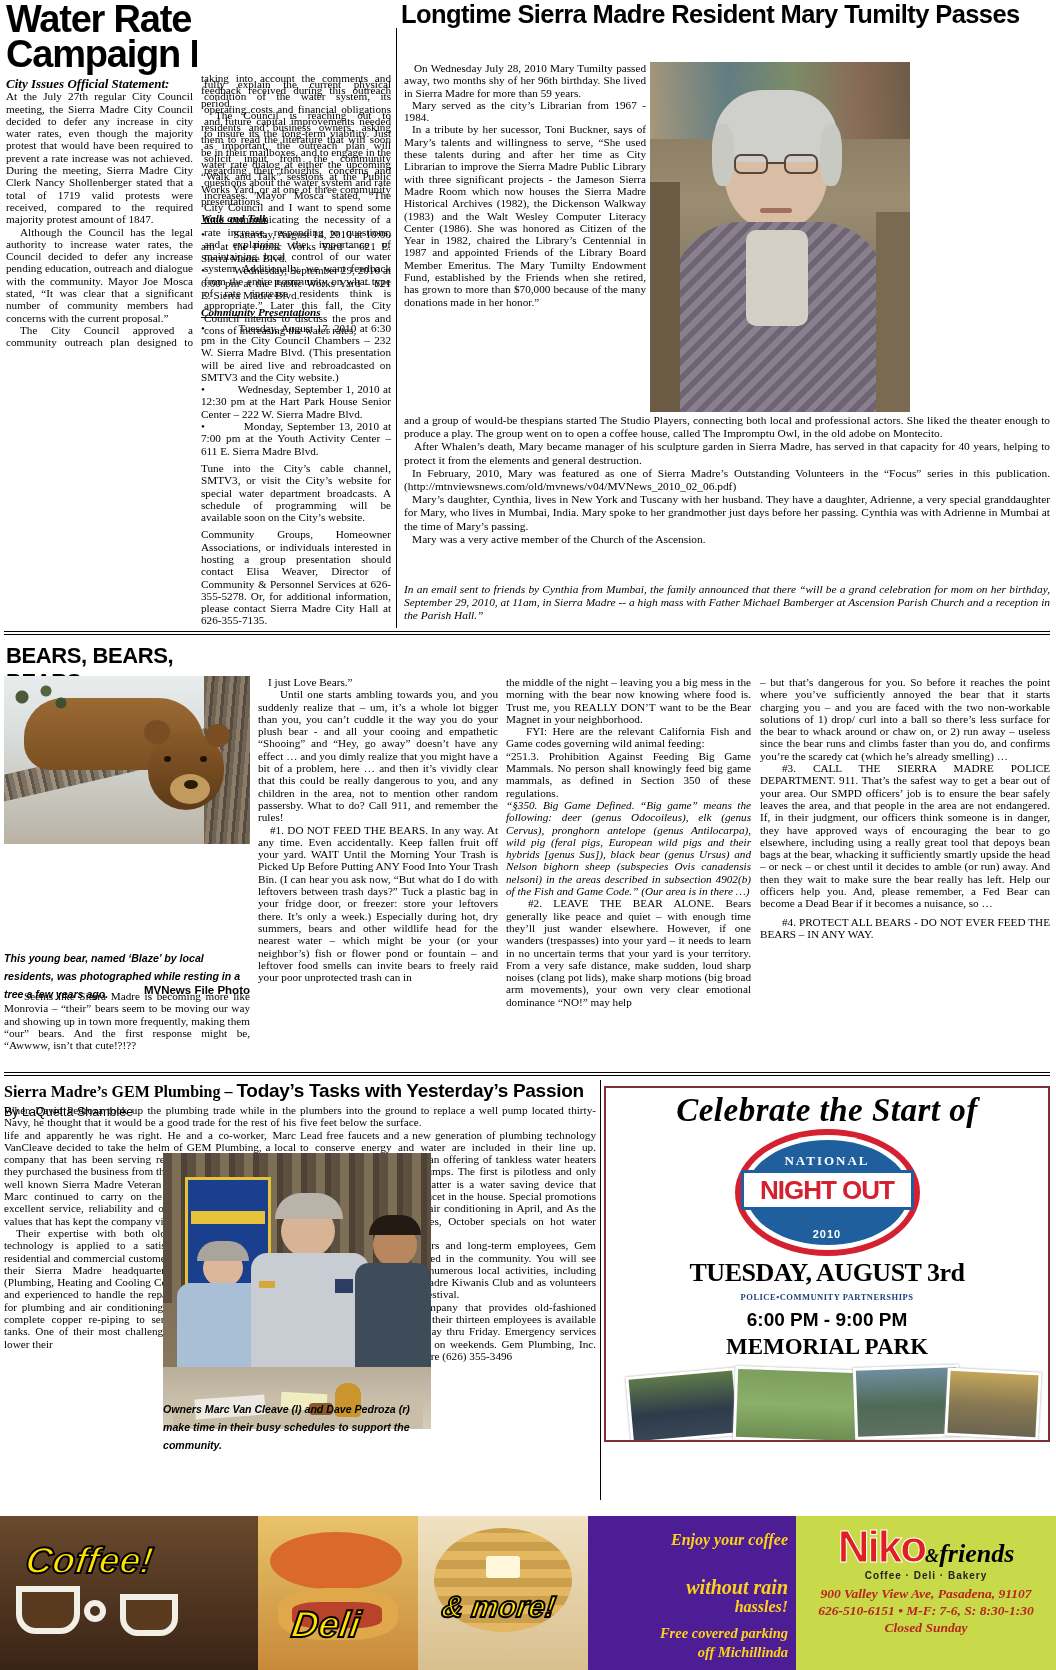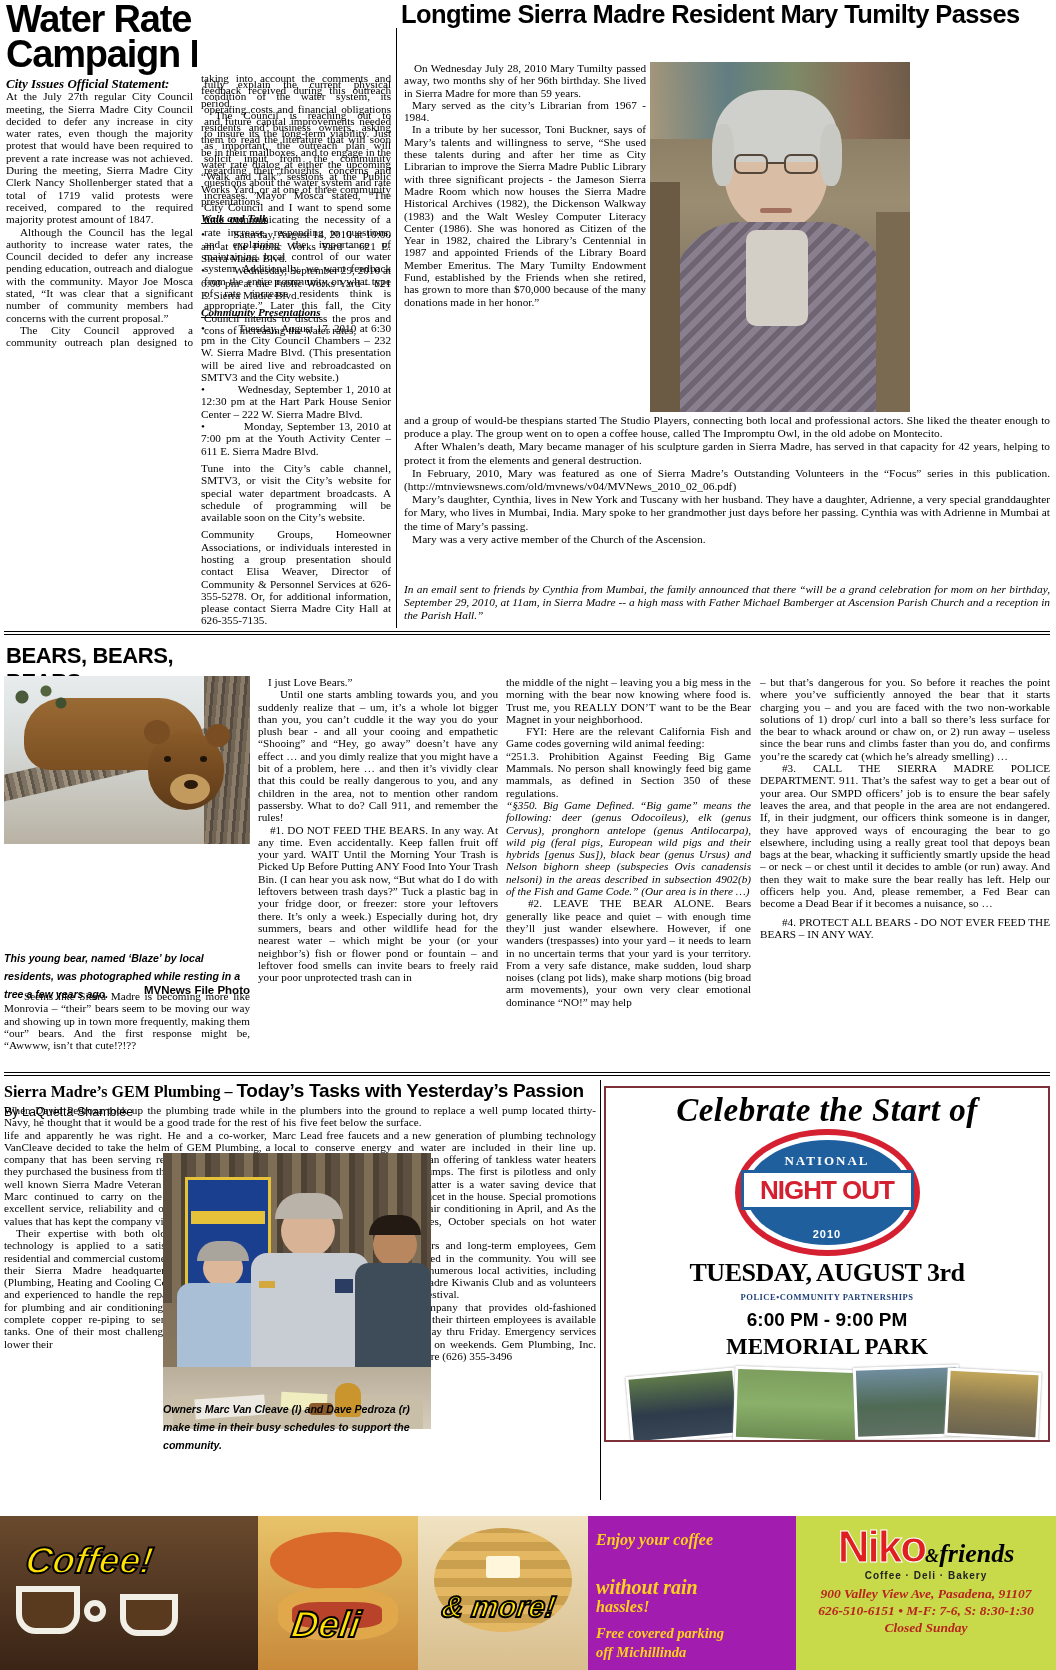--- a/index.html
+++ b/index.html
@@ -179,23 +179,23 @@
     -webkit-text-stroke:2px #000;
     transform:skewX(-8deg);
   }
   .more-word {
     font-family:"Liberation Sans", sans-serif; font-weight:bold;
     font-style:italic; font-size:30px; color:#ffe200;
     -webkit-text-stroke:2px #000;
     transform:skewX(-8deg);
   }
   .rainad {
-    background:#a21caf; color:#ffd21a;
+    background:#4c1d95; color:#ffd21a;
     font-family:"Liberation Serif", serif; font-weight:bold; font-style:italic;
-    text-align:left;
+    text-align:right;
   }
   .nikoad { background:#c8d94a; }
   .niko-word {
     font-family:"Liberation Sans", sans-serif; font-weight:bold;
     font-size:44px; color:#e02020; letter-spacing:-2px;
     -webkit-text-stroke:1px #fff;
   }
   .friends-word {
     font-family:"Liberation Serif", serif; font-weight:bold; font-style:italic;
     font-size:26px; color:#000;
@@ -278,21 +278,21 @@
     <div class="body-text">
       <p class="noind" style="text-indent:10px;">On Wednesday July 28, 2010 Mary Tumilty passed away, two months shy of her 96th birthday.  She lived in Sierra Madre for more than 59 years.</p>
       <p style="text-indent:8px;">Mary  served as the city’s Librarian from 1967 - 1984.</p>
       <p style="text-indent:8px;">In a tribute by her sucessor, Toni Buckner, says of Mary’s talents and willingness to serve, “She used these talents during and after her time as City Librarian to improve the Sierra Madre Public Library with three significant projects - the Jameson Sierra Madre Room which now houses the Sierra Madre Historical Archives (1982), the Dickenson Walkway (1983) and the Walt Wesley Computer Literacy Center (1986). She was honored as Citizen of the Year in 1982, chaired the Library’s Centennial in 1987 and appointed Friends of the Library Board Member Emeritus. The Mary Tumilty Endowment Fund, established by the Friends when she retired, has grown to more than $70,000 because of the many donations made in her honor.”</p>
     </div>
   </div>
 
   <div style="position:absolute;left:404px;top:414px;width:646px;">
     <div class="body-text" style="font-size:11.4px;line-height:13.2px;">
       <p class="noind">and a group of would-be thespians started The Studio Players, connecting both local and professional actors. She liked the theater enough to produce a play. The group went on to open a coffee house, called The Impromptu Owl, in the old adobe on Montecito.</p>
-      <p style="text-indent:10px;">After Whalen’s death, Mary became manager of his sculpture garden in Sierra Madre, has served in that capacity for 42 years, helping to protect it from the elements and general destruction.</p>
+      <p style="text-indent:10px;">After Whalen’s death, Mary became manager of his sculpture garden in Sierra Madre, has served in that capacity for 40 years, helping to protect it from the elements and general destruction.</p>
       <p style="text-indent:8px;">In February, 2010, Mary was featured as one of Sierra Madre’s Outstanding Volunteers in the “Focus” series in this publication.  (http://mtnviewsnews.com/old/mvnews/v04/MVNews_2010_02_06.pdf)</p>
       <p style="text-indent:8px;">Mary’s daughter, Cynthia, lives in New York and Tuscany with her husband.  They have a daughter, Adrienne, a very special granddaughter for Mary, who lives in Mumbai, India.  Mary spoke to her grandmother just days before her passing.  Cynthia was with Adrienne in Mumbai at the time of Mary’s passing.</p>
       <p style="text-indent:8px;">Mary was a very active member of the Church of the Ascension.</p>
     </div>
   </div>
 
   <div style="position:absolute;left:404px;top:583px;width:646px;">
     <div class="email-note">In an email sent to friends by Cynthia from Mumbai, the family announced that there “will be a grand celebration for mom on her birthday, September 29, 2010, at 11am, in Sierra Madre -- a high mass with Father Michael Bamberger at Ascension Parish Church and a reception in the Parish Hall.”</div>
   </div>
 

